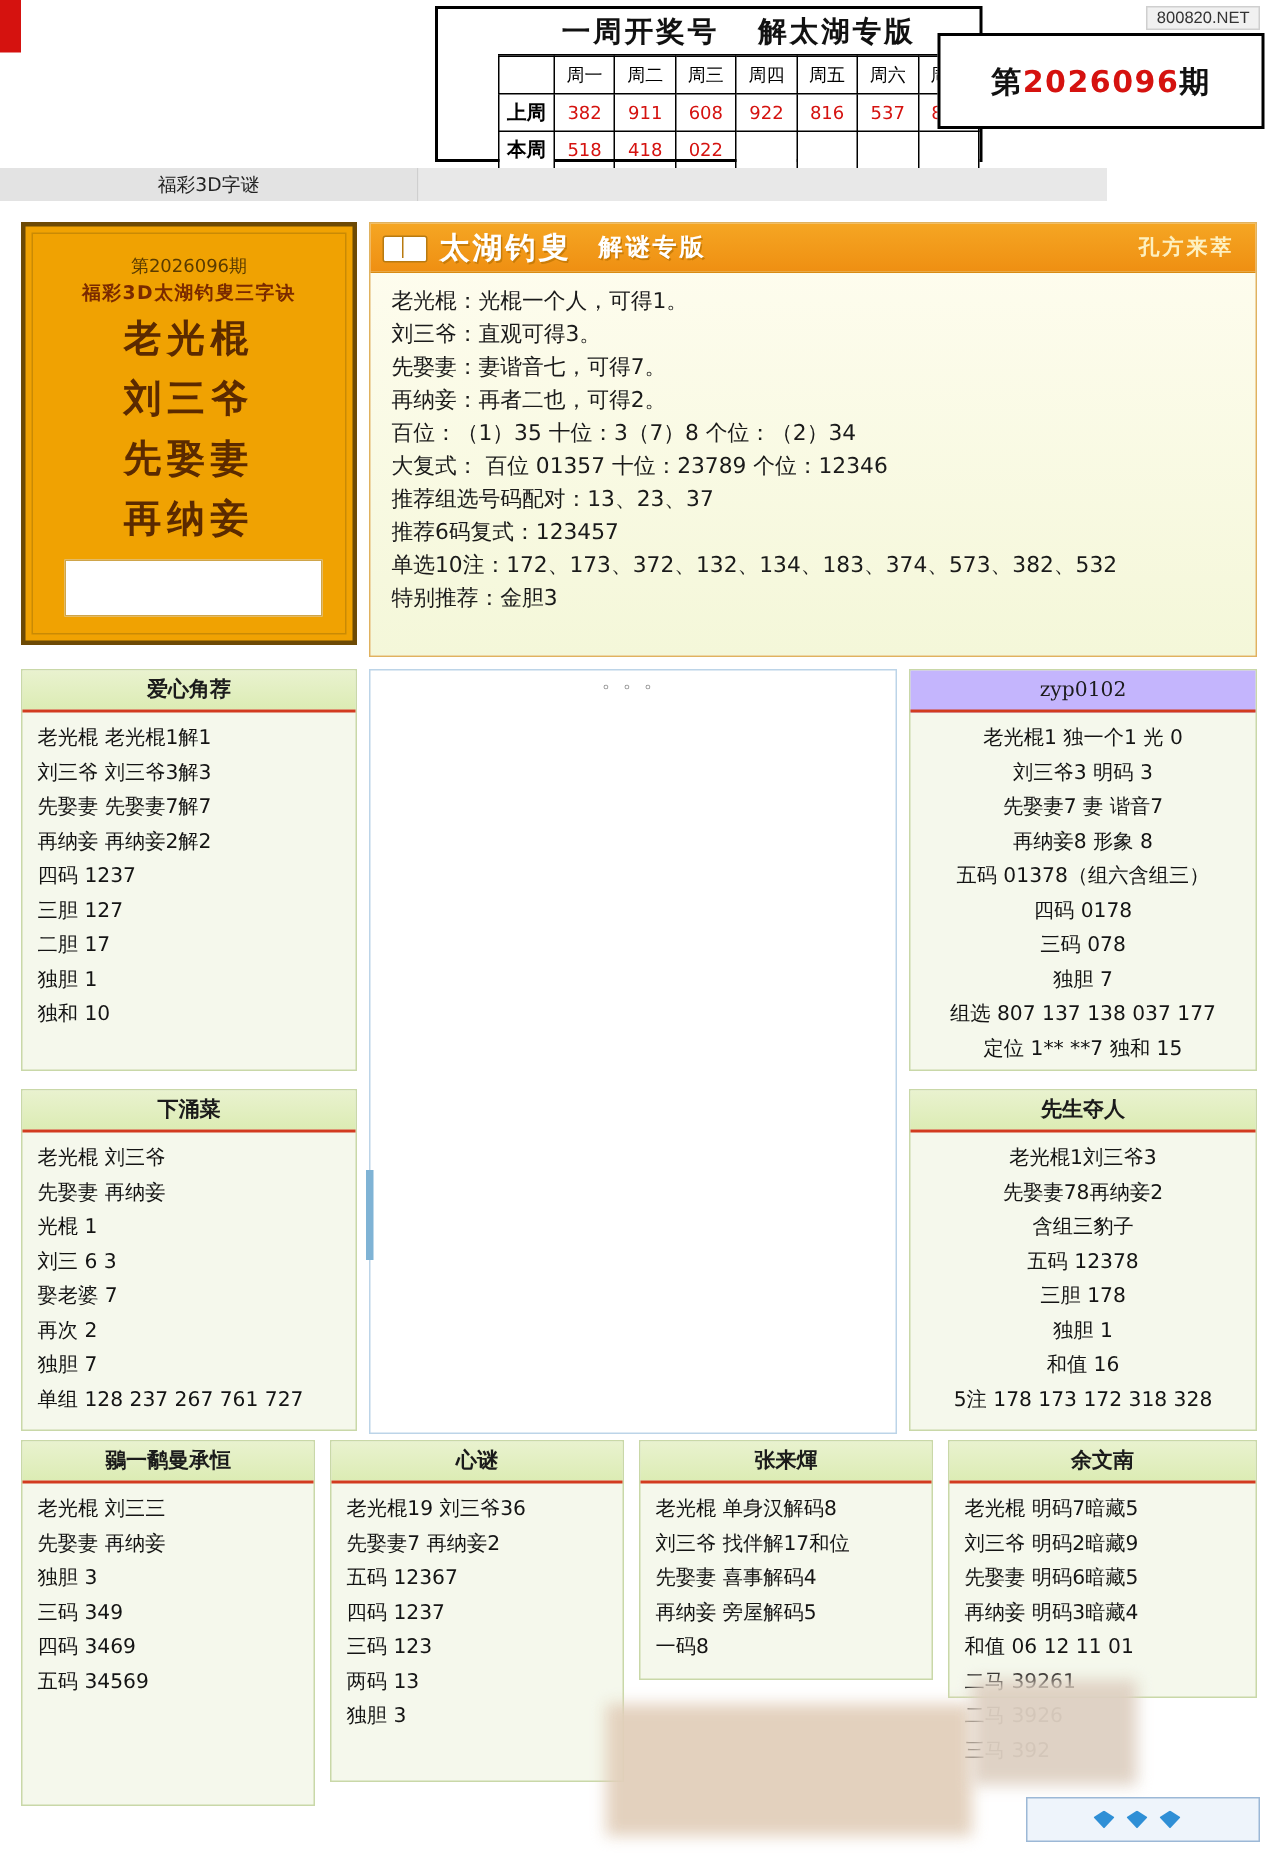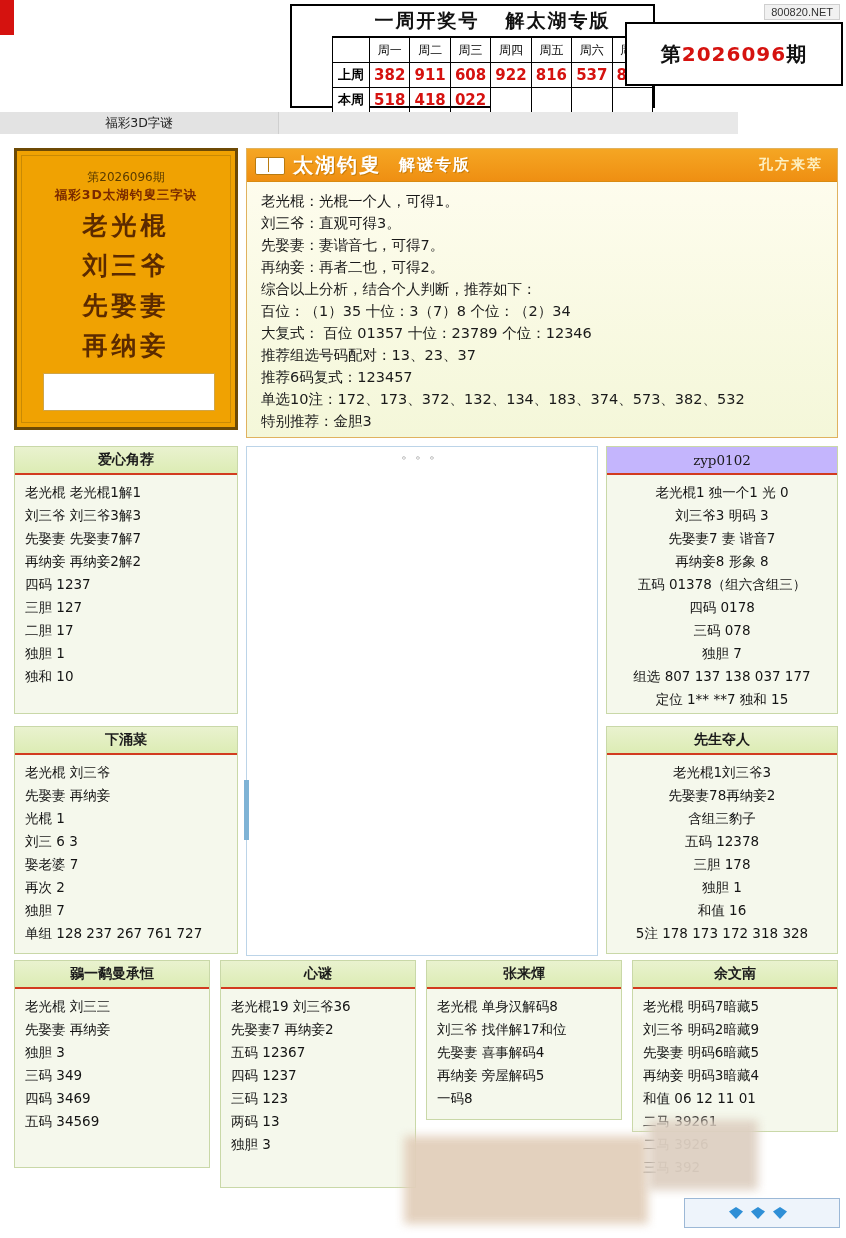--- a/index.html
+++ b/index.html
@@ -21,21 +21,21 @@
     font-size:11px;color:#333;padding:1px 6px;font-family:"Liberation Sans",sans-serif;}
 
   
   .lotbox{position:absolute;left:290px;top:4px;width:321px;height:100px;border:2px solid #000;background:#fff;padding-left:40px;}
   .lothead{height:30px;display:flex;align-items:center;justify-content:center;gap:26px;
     font-size:19px;font-weight:bold;letter-spacing:2px;color:#111;border-bottom:1px solid #000;}
   table.lot{border-collapse:collapse;width:100%;}
   table.lot td{border:1px solid #000;text-align:center;font-size:13px;height:22px;font-weight:bold;}
   table.lot td.lbl{width:34px;background:#fff;color:#000;font-weight:bold;}
   table.lot td.hd{background:#fff;color:#000;font-weight:normal;font-size:12px;}
-  table.lot td.num{color:#d5120f;font-weight:bold;font-size:15px;}
+  table.lot td.num{color:#d5120f;font-weight:normal;font-size:12px;}
   table.lot td.empty{background:#fff;}
 
   .issuebox{position:absolute;left:625px;top:22px;width:214px;height:60px;border:2px solid #000;background:#fff;
     display:flex;align-items:center;justify-content:center;}
   .issuetext{font-size:20px;font-weight:bold;letter-spacing:1px;}
   .issuetext .hl{color:#d5120f;}
 
   
   .navbar{position:absolute;left:0;top:112px;width:846px;height:40px;background:#ffffff;}
   .navtab{position:absolute;left:0;top:0;width:278px;height:22px;background:#e3e3e3;border-right:1px solid #cfcfcf;
@@ -182,21 +182,20 @@
       <div class="bookicon"></div>
       <div class="mp-title">太湖钓叟</div>
       <div class="mp-title2">解谜专版</div>
       <div class="mp-right">孔方来萃</div>
     </div>
     <div class="mp-body">
       <div class="row">老光棍：光棍一个人，可得1。</div>
       <div class="row">刘三爷：直观可得3。</div>
       <div class="row">先娶妻：妻谐音七，可得7。</div>
       <div class="row">再纳妾：再者二也，可得2。</div>
-      <div class="row">综合以上分析，结合个人判断，推荐如下：</div>
       <div class="row">百位：（1）35 十位：3（7）8 个位：（2）34</div>
       <div class="row">大复式：  百位 01357 十位：23789 个位：12346</div>
       <div class="row">推荐组选号码配对：13、23、37</div>
       <div class="row">推荐6码复式：123457</div>
       <div class="row">单选10注：172、173、372、132、134、183、374、573、382、532</div>
       <div class="row">特别推荐：金胆3</div>
     </div>
   </div>
 
   <div class="box" style="left:14px;top:446px;width:224px;height:268px;">
@@ -256,21 +255,21 @@
       <div>先娶妻78再纳妾2</div>
       <div>含组三豹子</div>
       <div>五码 12378</div>
       <div>三胆 178</div>
       <div>独胆 1</div>
       <div>和值 16</div>
       <div>5注 178 173 172 318 328</div>
     </div>
   </div>
 
-  <div class="box" style="left:14px;top:960px;width:196px;height:208px;">
+  <div class="box" style="left:14px;top:960px;width:196px;height:244px;">
     <div class="bh">鶸一鹬曼承恒</div>
     <div class="bb">
       <div>老光棍 刘三三</div>
       <div>先娶妻 再纳妾</div>
       <div>独胆 3</div>
       <div>三码 349</div>
       <div>四码 3469</div>
       <div>五码 34569</div>
     </div>
   </div>

